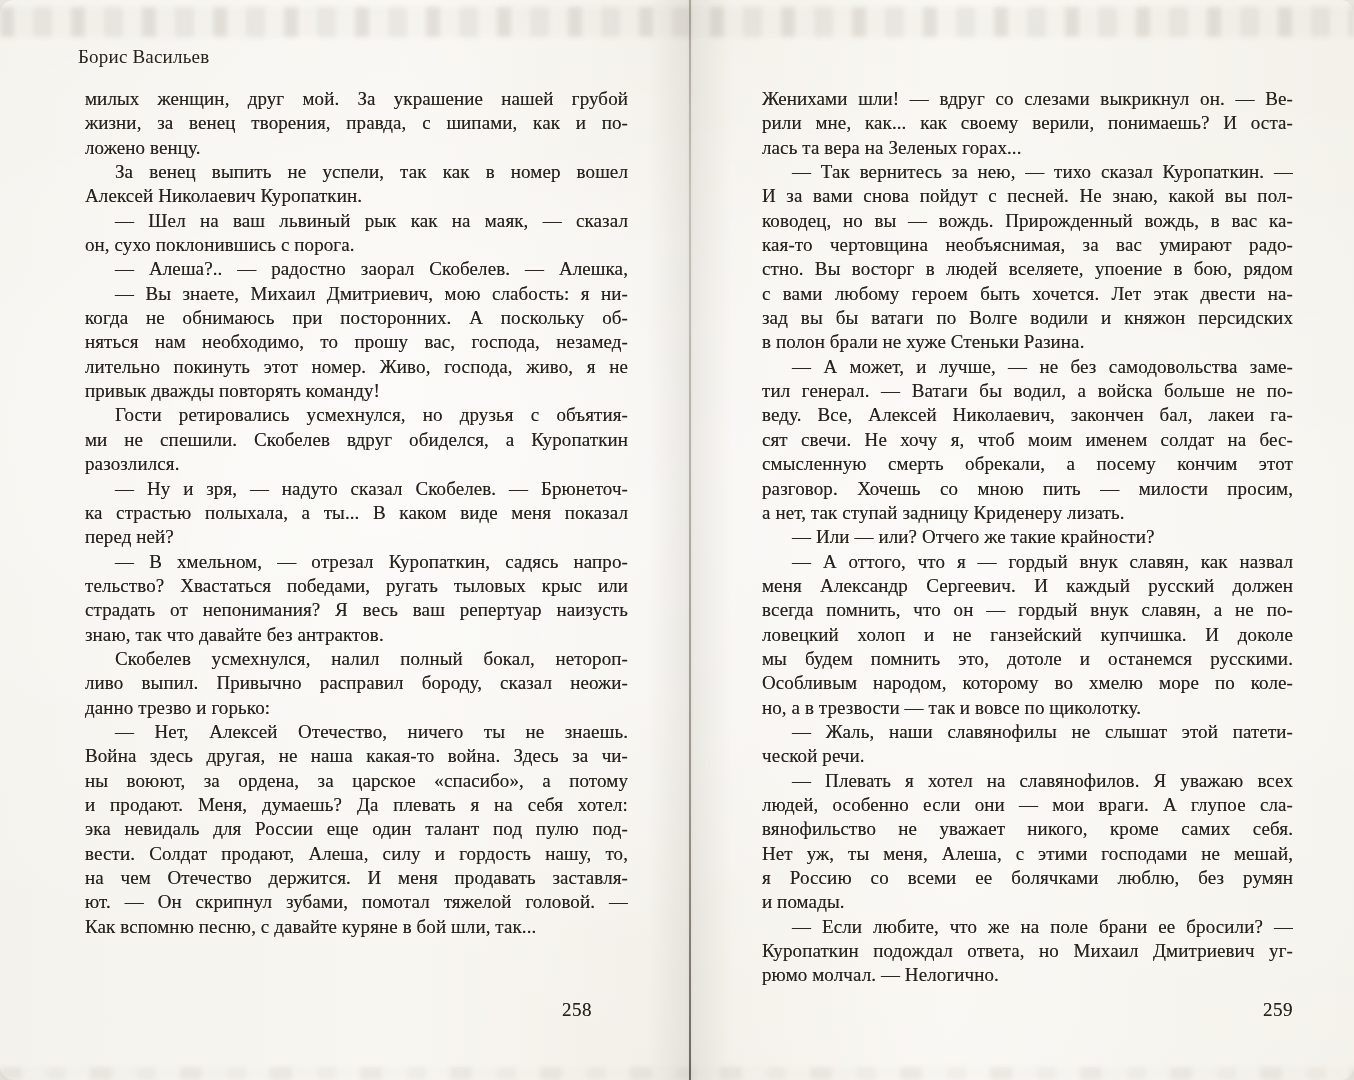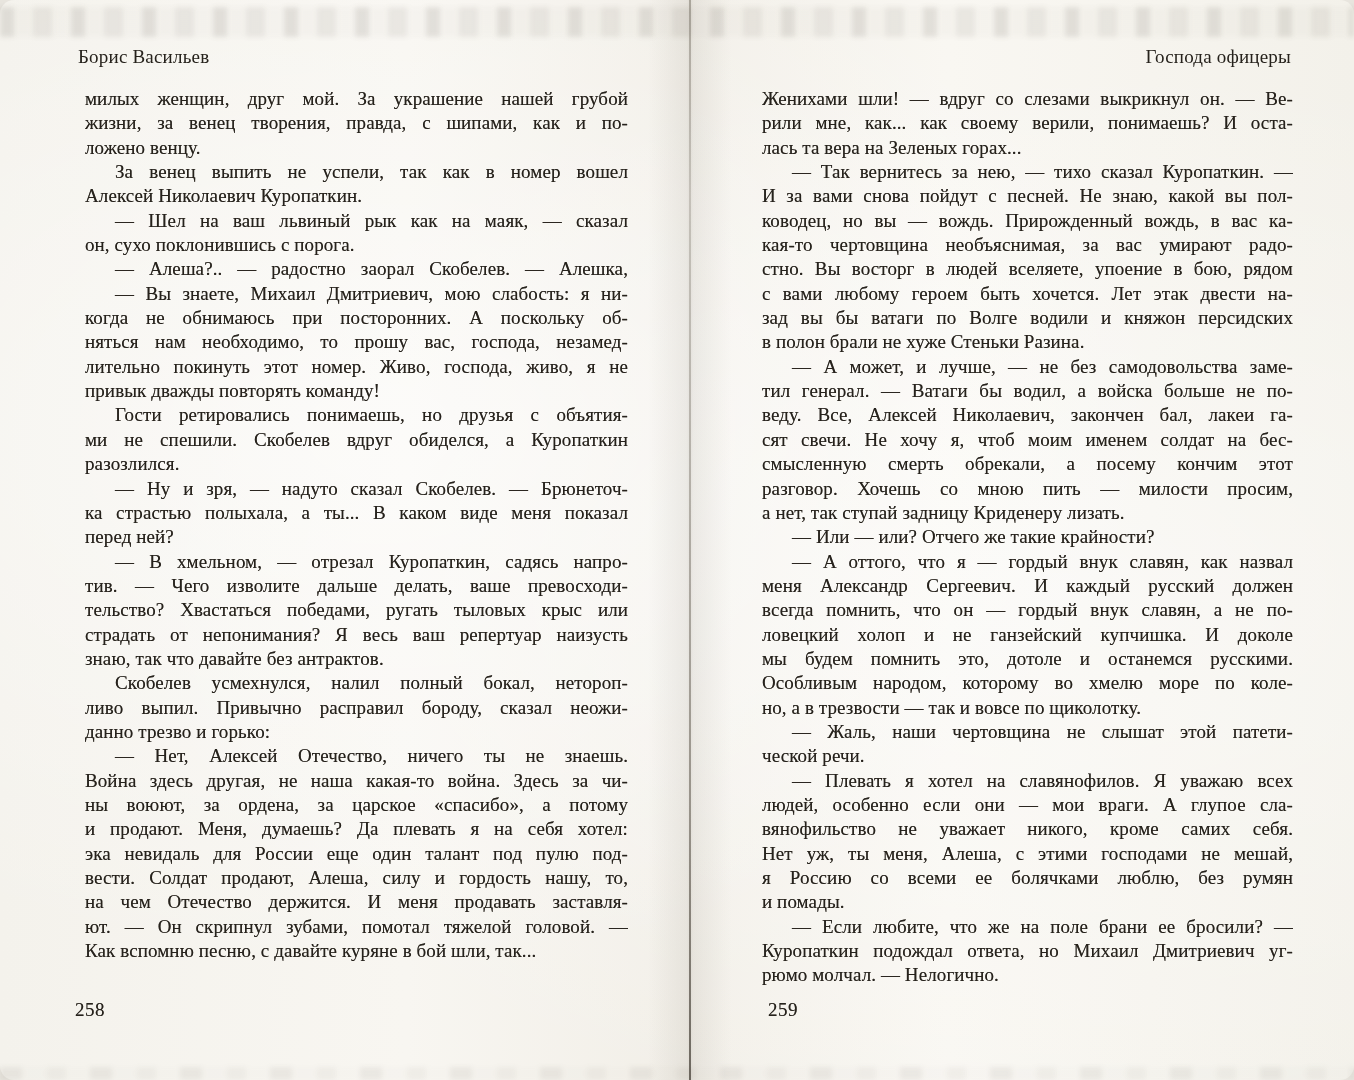--- a/index.html
+++ b/index.html
@@ -60,21 +60,21 @@
   .text-line{
     font-size:19px;line-height:24.35px;height:24.35px;overflow:hidden;
     text-align:justify;text-align-last:justify;
     letter-spacing:.1px;
     text-shadow:0 0 .45px rgba(38,33,27,.55);
     white-space:normal;
   }
   .text-line.indent{padding-left:30px;}
   .text-line.para-end{text-align-last:left;}
   .page-number{
-    position:absolute;top:999px;left:0;right:0;text-align:left;
+    position:absolute;top:999px;left:0;right:0;text-align:right;
     font-size:19px;letter-spacing:.5px;
     text-shadow:0 0 .45px rgba(38,33,27,.55);
   }
   #left-page .page-number{right:36px;}
   #right-page .page-number{left:16px;}
 </style>
 </head>
 <body>
 
 <div id="scan">
@@ -92,49 +92,47 @@
         <div class="text-line indent">За венец выпить не успели, так как в номер вошел</div>
         <div class="text-line para-end">Алексей Николаевич Куропаткин.</div>
         <div class="text-line indent">— Шел на ваш львиный рык как на маяк, — сказал</div>
         <div class="text-line para-end">он, сухо поклонившись с порога.</div>
         <div class="text-line indent">— Алеша?.. — радостно заорал Скобелев. — Алешка,</div>
         <div class="text-line indent">— Вы знаете, Михаил Дмитриевич, мою слабость: я ни-</div>
         <div class="text-line">когда не обнимаюсь при посторонних. А поскольку об-</div>
         <div class="text-line">няться нам необходимо, то прошу вас, господа, незамед-</div>
         <div class="text-line">лительно покинуть этот номер. Живо, господа, живо, я не</div>
         <div class="text-line para-end">привык дважды повторять команду!</div>
-        <div class="text-line indent">Гости ретировались понимаешь, но друзья с объятия-</div>
+        <div class="text-line indent">Гости ретировались усмехнулся, но друзья с объятия-</div>
         <div class="text-line">ми не спешили. Скобелев вдруг обиделся, а Куропаткин</div>
         <div class="text-line para-end">разозлился.</div>
         <div class="text-line indent">— Ну и зря, — надуто сказал Скобелев. — Брюнеточ-</div>
         <div class="text-line">ка страстью полыхала, а ты... В каком виде меня показал</div>
         <div class="text-line para-end">перед ней?</div>
         <div class="text-line indent">— В хмельном, — отрезал Куропаткин, садясь напро-</div>
-        <div class="text-line">тив. — Чего изволите дальше делать, ваше превосходи-</div>
         <div class="text-line">тельство? Хвастаться победами, ругать тыловых крыс или</div>
         <div class="text-line">страдать от непонимания? Я весь ваш репертуар наизусть</div>
         <div class="text-line para-end">знаю, так что давайте без антрактов.</div>
         <div class="text-line indent">Скобелев усмехнулся, налил полный бокал, нетороп-</div>
         <div class="text-line">ливо выпил. Привычно расправил бороду, сказал неожи-</div>
         <div class="text-line para-end">данно трезво и горько:</div>
         <div class="text-line indent">— Нет, Алексей Отечество, ничего ты не знаешь.</div>
         <div class="text-line">Война здесь другая, не наша какая-то война. Здесь за чи-</div>
         <div class="text-line">ны воюют, за ордена, за царское «спасибо», а потому</div>
         <div class="text-line">и продают. Меня, думаешь? Да плевать я на себя хотел:</div>
         <div class="text-line">эка невидаль для России еще один талант под пулю под-</div>
         <div class="text-line">вести. Солдат продают, Алеша, силу и гордость нашу, то,</div>
         <div class="text-line">на чем Отечество держится. И меня продавать заставля-</div>
         <div class="text-line">ют. — Он скрипнул зубами, помотал тяжелой головой. —</div>
         <div class="text-line para-end">Как вспомню песню, с давайте куряне в бой шли, так...</div>
       </div>
     <div class="page-number">258</div>
   </div>
 
   <div class="page" id="right-page">
-    <div class="running-header">Господа офицеры</div>
     <div class="text-block" id="right-text">
         <div class="text-line">Женихами шли! — вдруг со слезами выкрикнул он. — Ве-</div>
         <div class="text-line">рили мне, как... как своему верили, понимаешь? И оста-</div>
         <div class="text-line para-end">лась та вера на Зеленых горах...</div>
         <div class="text-line indent">— Так вернитесь за нею, — тихо сказал Куропаткин. —</div>
         <div class="text-line">И за вами снова пойдут с песней. Не знаю, какой вы пол-</div>
         <div class="text-line">ководец, но вы — вождь. Прирожденный вождь, в вас ка-</div>
         <div class="text-line">кая-то чертовщина необъяснимая, за вас умирают радо-</div>
         <div class="text-line">стно. Вы восторг в людей вселяете, упоение в бою, рядом</div>
         <div class="text-line">с вами любому героем быть хочется. Лет этак двести на-</div>
@@ -148,21 +146,21 @@
         <div class="text-line">разговор. Хочешь со мною пить — милости просим,</div>
         <div class="text-line para-end">а нет, так ступай задницу Криденеру лизать.</div>
         <div class="text-line indent para-end">— Или — или? Отчего же такие крайности?</div>
         <div class="text-line indent">— А оттого, что я — гордый внук славян, как назвал</div>
         <div class="text-line">меня Александр Сергеевич. И каждый русский должен</div>
         <div class="text-line">всегда помнить, что он — гордый внук славян, а не по-</div>
         <div class="text-line">ловецкий холоп и не ганзейский купчишка. И доколе</div>
         <div class="text-line">мы будем помнить это, дотоле и останемся русскими.</div>
         <div class="text-line">Особливым народом, которому во хмелю море по коле-</div>
         <div class="text-line para-end">но, а в трезвости — так и вовсе по щиколотку.</div>
-        <div class="text-line indent">— Жаль, наши чертовщина не слышат этой патети-</div>
+        <div class="text-line indent">— Жаль, наши славянофилы не слышат этой патети-</div>
         <div class="text-line para-end">ческой речи.</div>
         <div class="text-line indent">— Плевать я хотел на славянофилов. Я уважаю всех</div>
         <div class="text-line">людей, особенно если они — мои враги. А глупое сла-</div>
         <div class="text-line">вянофильство не уважает никого, кроме самих себя.</div>
         <div class="text-line">Нет уж, ты меня, Алеша, с этими господами не мешай,</div>
         <div class="text-line">я Россию со всеми ее болячками люблю, без румян</div>
         <div class="text-line para-end">и помады.</div>
         <div class="text-line indent">— Если любите, что же на поле брани ее бросили? —</div>
         <div class="text-line">Куропаткин подождал ответа, но Михаил Дмитриевич уг-</div>
         <div class="text-line para-end">рюмо молчал. — Нелогично.</div>

